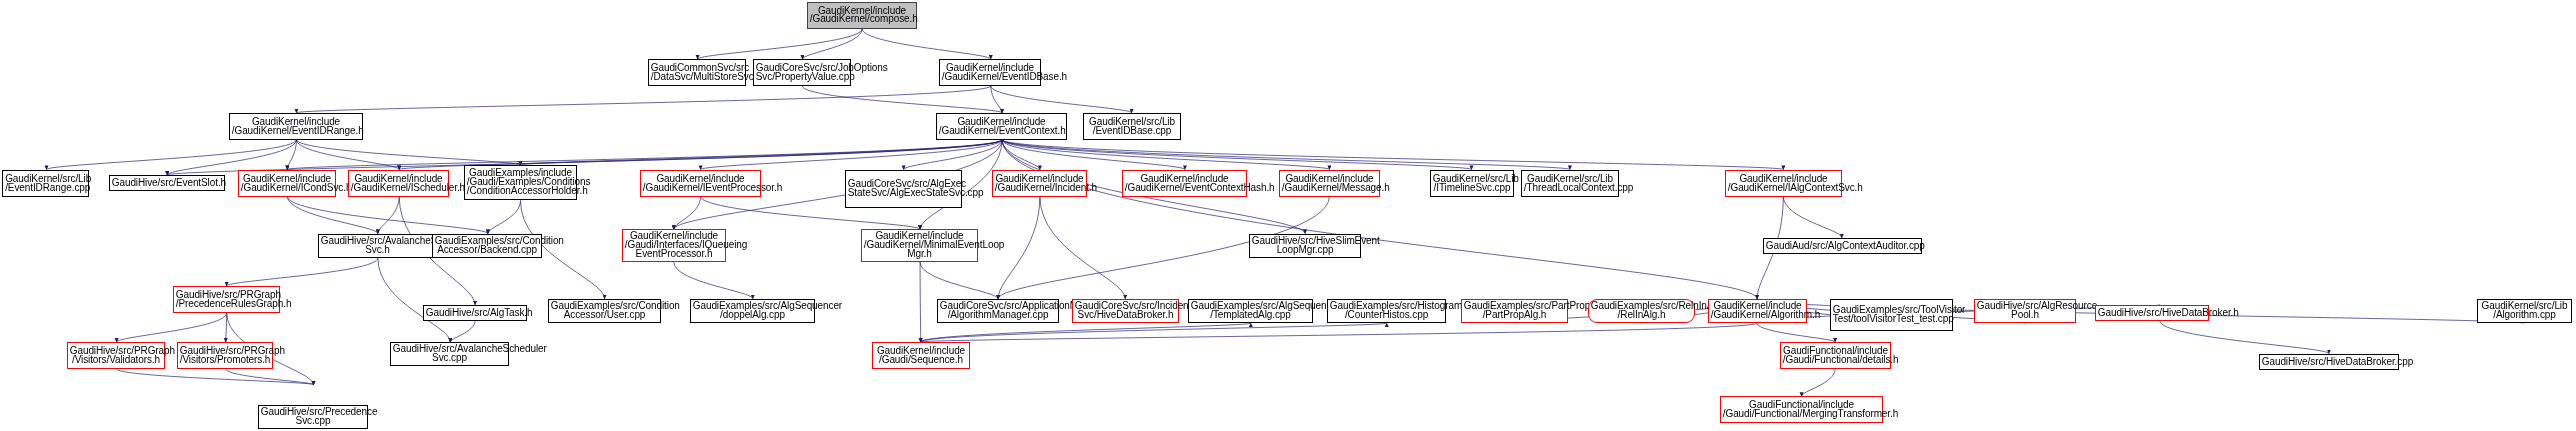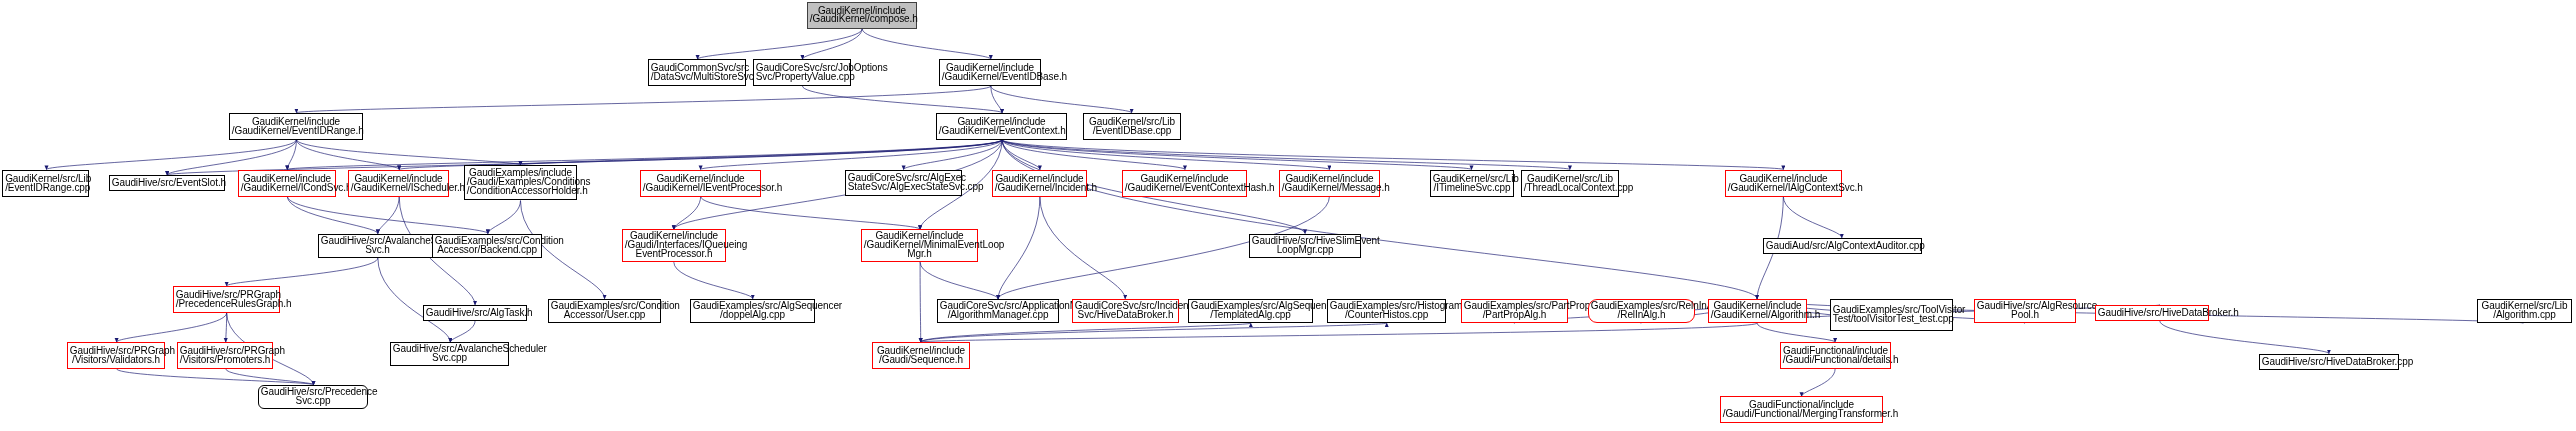--- a/index.html
+++ b/index.html
@@ -149,21 +149,21 @@
       <div class="node" style="left: 109px; top: 175px; width: 116px; height: 16px;"><span class="node-label">GaudiHive/src/EventSlot.h</span></div>
       <div class="node missing" style="left: 238px; top: 170px; width: 98px; height: 27px;"><span class="node-label">GaudiKernel/include
 /GaudiKernel/ICondSvc.h</span></div>
       <div class="node missing" style="left: 348px; top: 170px; width: 101px; height: 27px;"><span class="node-label">GaudiKernel/include
 /GaudiKernel/IScheduler.h</span></div>
       <div class="node" style="left: 464px; top: 165px; width: 113px; height: 35px;"><span class="node-label">GaudiExamples/include
 /Gaudi/Examples/Conditions
 /ConditionAccessorHolder.h</span></div>
       <div class="node missing" style="left: 640px; top: 170px; width: 121px; height: 27px;"><span class="node-label">GaudiKernel/include
 /GaudiKernel/IEventProcessor.h</span></div>
-      <div class="node" style="left: 845px; top: 170px; width: 117px; height: 26px;"><span class="node-label">GaudiCoreSvc/src/AlgExec
+      <div class="node" style="left: 845px; top: 170px; width: 117px; height: 38px;"><span class="node-label">GaudiCoreSvc/src/AlgExec
 StateSvc/AlgExecStateSvc.cpp</span></div>
       <div class="node missing" style="left: 992px; top: 170px; width: 95px; height: 27px;"><span class="node-label">GaudiKernel/include
 /GaudiKernel/Incident.h</span></div>
       <div class="node missing" style="left: 1122px; top: 170px; width: 125px; height: 27px;"><span class="node-label">GaudiKernel/include
 /GaudiKernel/EventContextHash.h</span></div>
       <div class="node missing" style="left: 1279px; top: 170px; width: 101px; height: 27px;"><span class="node-label">GaudiKernel/include
 /GaudiKernel/Message.h</span></div>
       <div class="node" style="left: 1430px; top: 170px; width: 84px; height: 27px;"><span class="node-label">GaudiKernel/src/Lib
 /ITimelineSvc.cpp</span></div>
       <div class="node" style="left: 1521px; top: 170px; width: 98px; height: 27px;"><span class="node-label">GaudiKernel/src/Lib
@@ -215,19 +215,19 @@
 /Visitors/Validators.h</span></div>
       <div class="node missing" style="left: 177px; top: 342px; width: 96px; height: 27px;"><span class="node-label">GaudiHive/src/PRGraph
 /Visitors/Promoters.h</span></div>
       <div class="node" style="left: 390px; top: 342px; width: 119px; height: 24.4px;"><span class="node-label">GaudiHive/src/AvalancheScheduler
 Svc.cpp</span></div>
       <div class="node missing" style="left: 872px; top: 342px; width: 98px; height: 27px;"><span class="node-label">GaudiKernel/include
 /Gaudi/Sequence.h</span></div>
       <div class="node missing" style="left: 1780px; top: 342px; width: 111px; height: 27px;"><span class="node-label">GaudiFunctional/include
 /Gaudi/Functional/details.h</span></div>
       <div class="node" style="left: 2259px; top: 354px; width: 140px; height: 16px;"><span class="node-label">GaudiHive/src/HiveDataBroker.cpp</span></div>
-      <div class="node" style="left: 258px; top: 385px; width: 110px; height: 24.4px; border-radius: 6px;"><span class="node-label">GaudiHive/src/Precedence
+      <div class="node" style="left: 258px; top: 405px; width: 110px; height: 24.4px;"><span class="node-label">GaudiHive/src/Precedence
 Svc.cpp</span></div>
       <div class="node missing" style="left: 1720px; top: 396px; width: 163px; height: 27px;"><span class="node-label">GaudiFunctional/include
 /Gaudi/Functional/MergingTransformer.h</span></div>
     </div>
 </div>
 
 
 </body></html>

